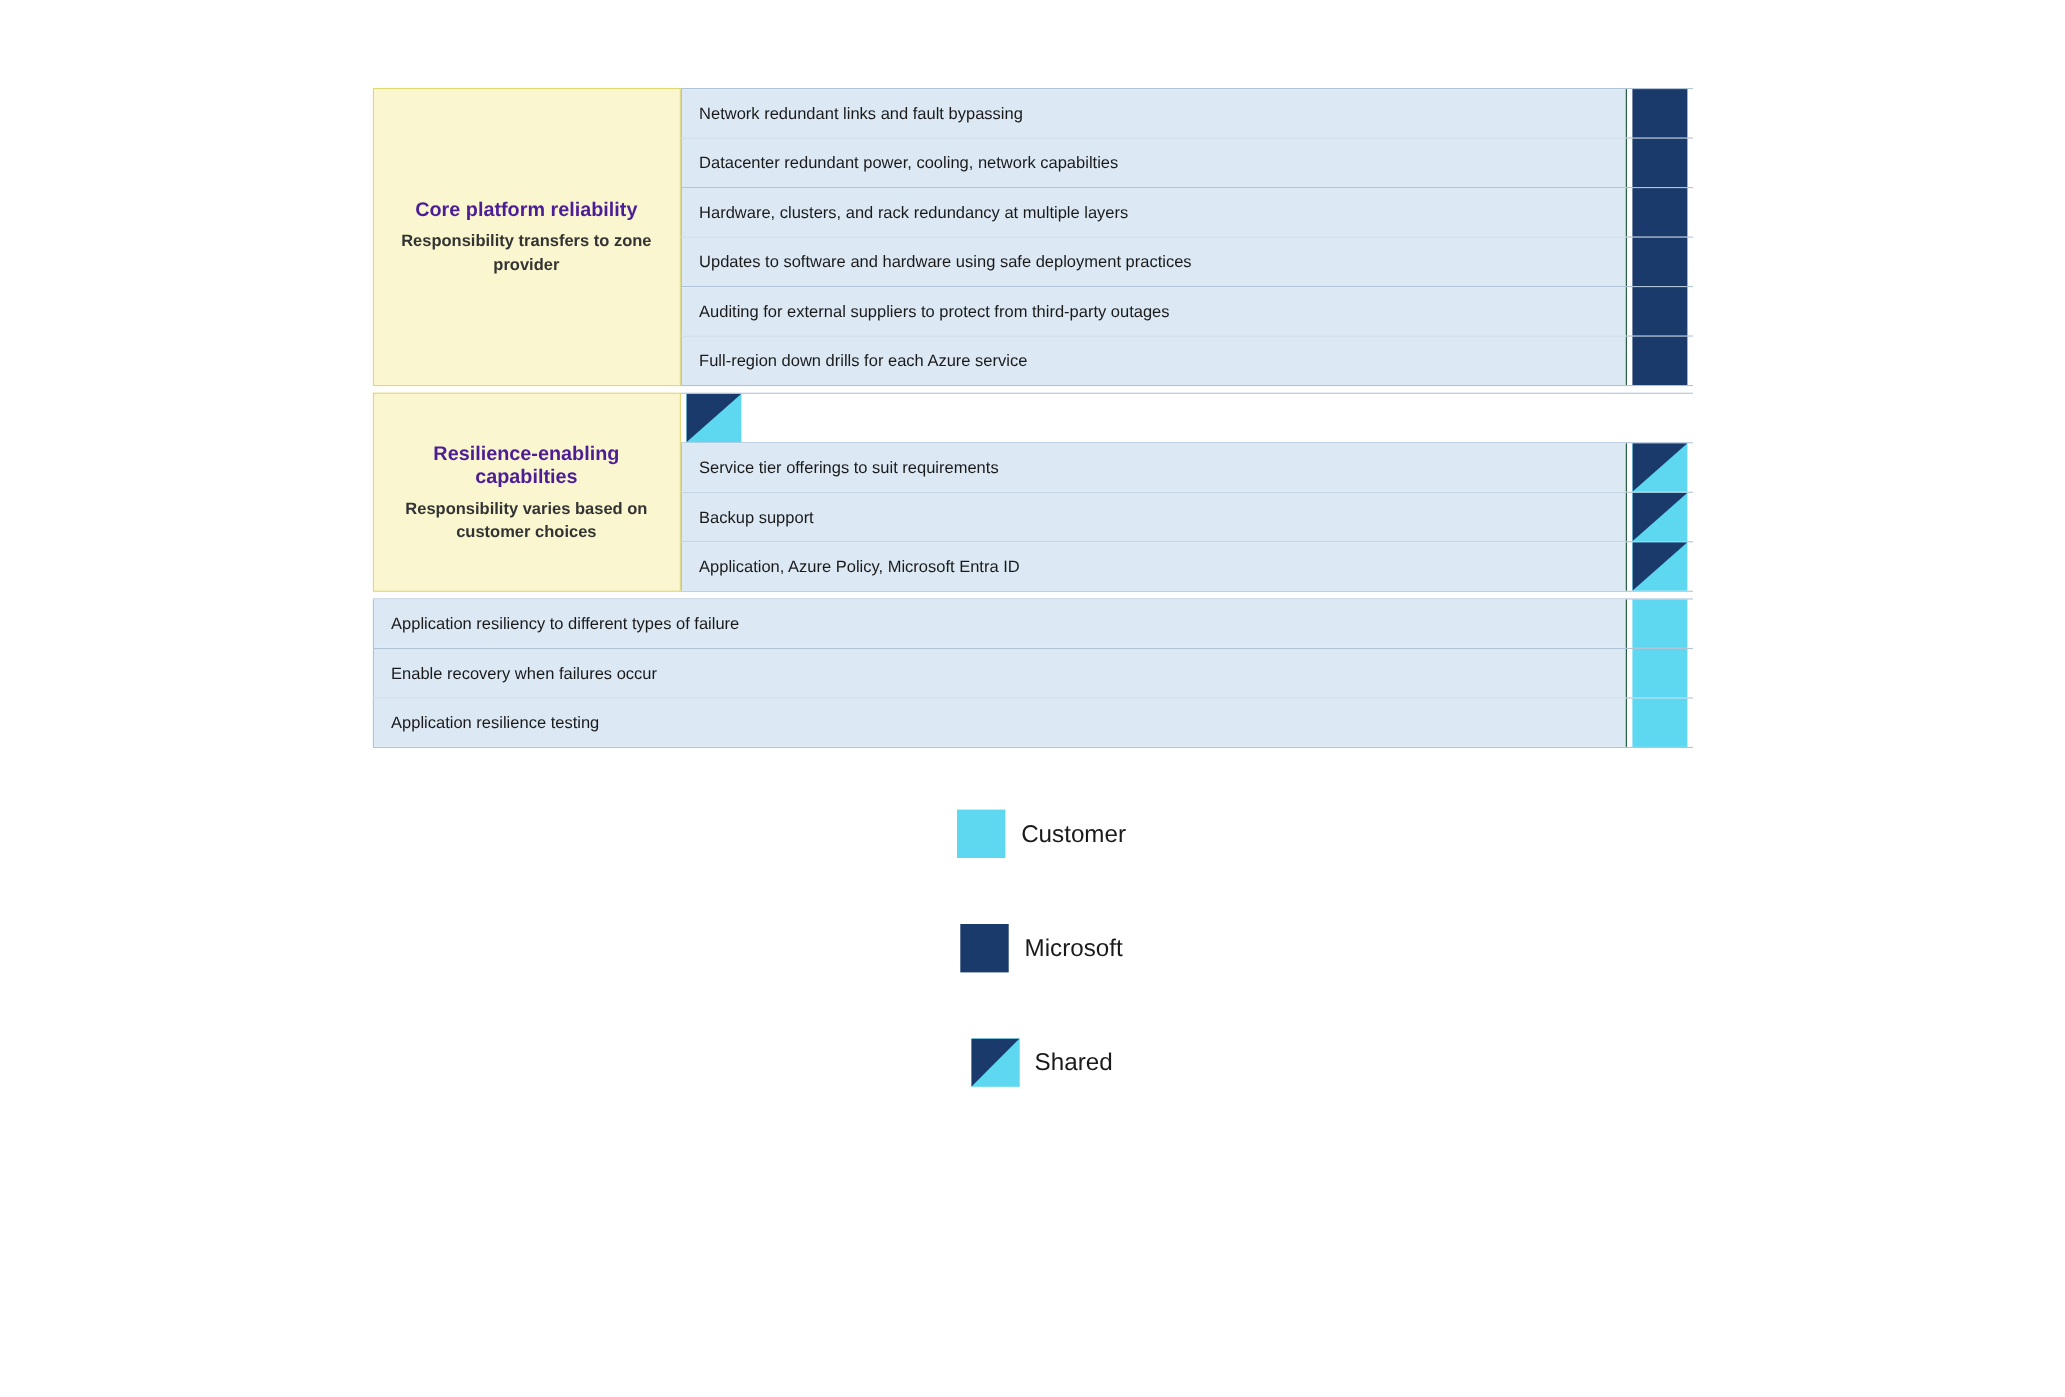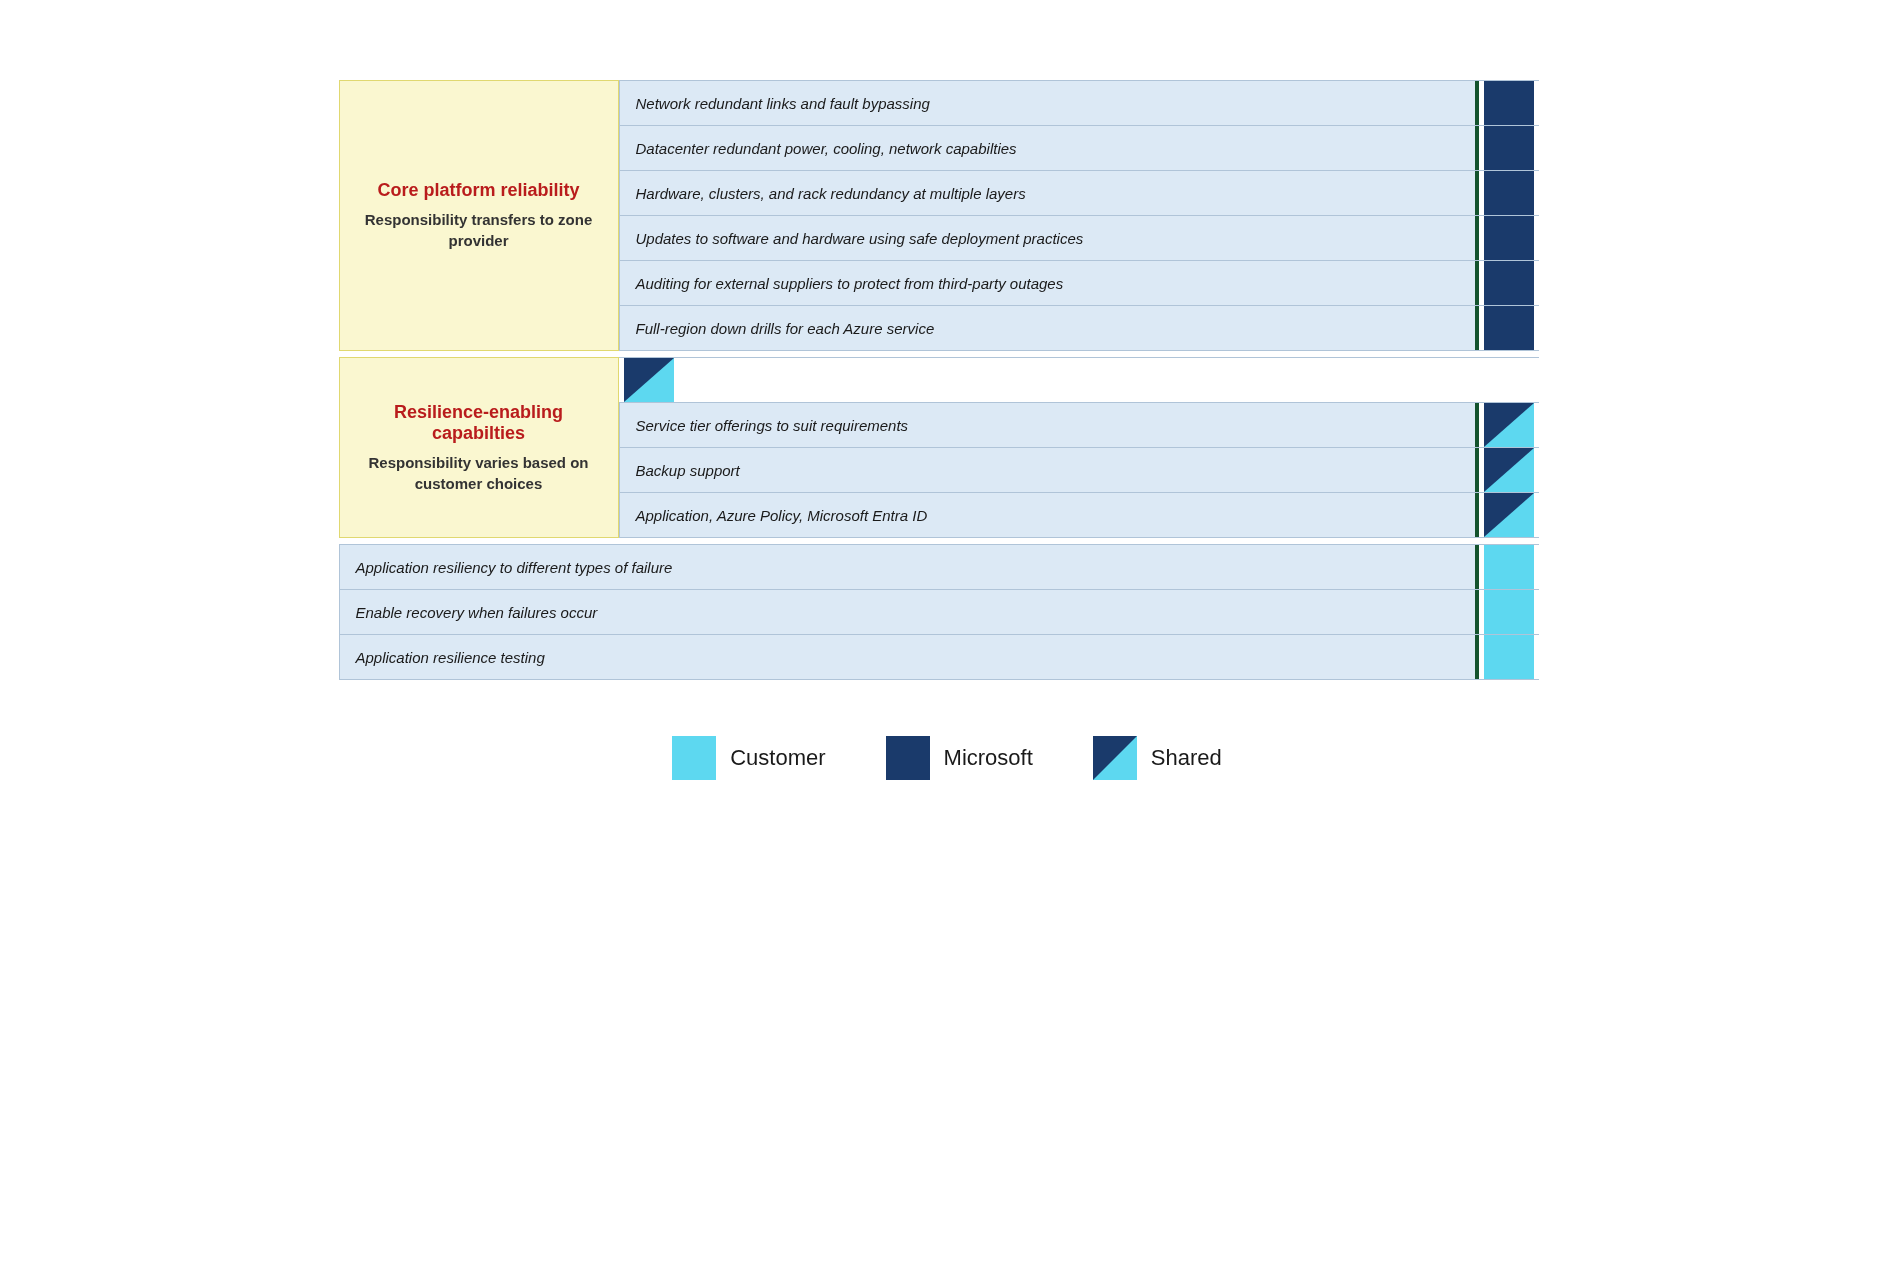--- a/index.html
+++ b/index.html
@@ -47,21 +47,21 @@
       align-items: center;
       justify-content: center;
       padding: 20px 24px;
       text-align: center;
       margin-right: 0;
     }
 
     .section-label .title {
       font-size: 18px;
       font-weight: 700;
-      color: #b91c1c;
+      color: #4c1d95;
       margin-bottom: 8px;
     }
 
     .section-label .subtitle {
       font-size: 15px;
       font-weight: 600;
       color: #333;
       line-height: 1.4;
     }
 
@@ -82,24 +82,23 @@
       border-top: 1px solid #b0c4d8;
     }
 
     .item-text {
       background: #dce9f5;
       flex: 1;
       padding: 12px 16px;
       font-size: 15px;
       color: #1a1a1a;
       border-left: 1px solid #b0c4d8;
-      border-right: 4px solid #14532d;
-      display: flex;
-      align-items: center;
-      font-style: italic;
+      border-right: 1px solid #14532d;
+      display: flex;
+      align-items: center;
     }
 
     .item-indicator {
       width: 60px;
       min-width: 60px;
       display: flex;
       align-items: center;
       justify-content: center;
     }
 
@@ -130,21 +129,21 @@
       position: absolute;
       top: 0; left: 0;
       width: 0; height: 0;
       border-style: solid;
       border-width: 44px 50px 0 0;
       border-color: #1a3a6b transparent transparent transparent;
     }
 
     .legend {
       display: flex;
-      flex-direction: row;
+      flex-direction: column;
       align-items: center;
       justify-content: center;
       gap: 60px;
       margin-top: 50px;
       margin-left: 17px;
     }
 
     .legend-item {
       display: flex;
       flex-direction: row;

